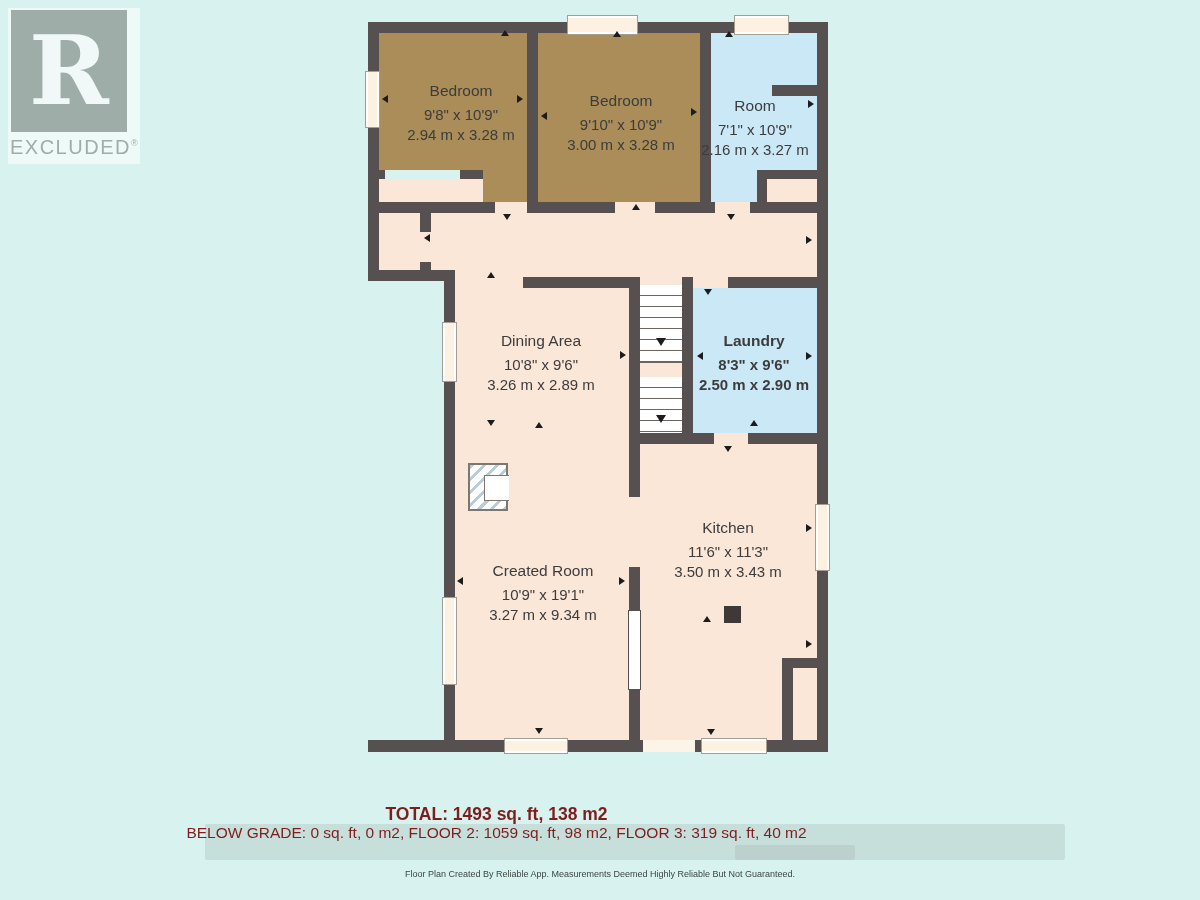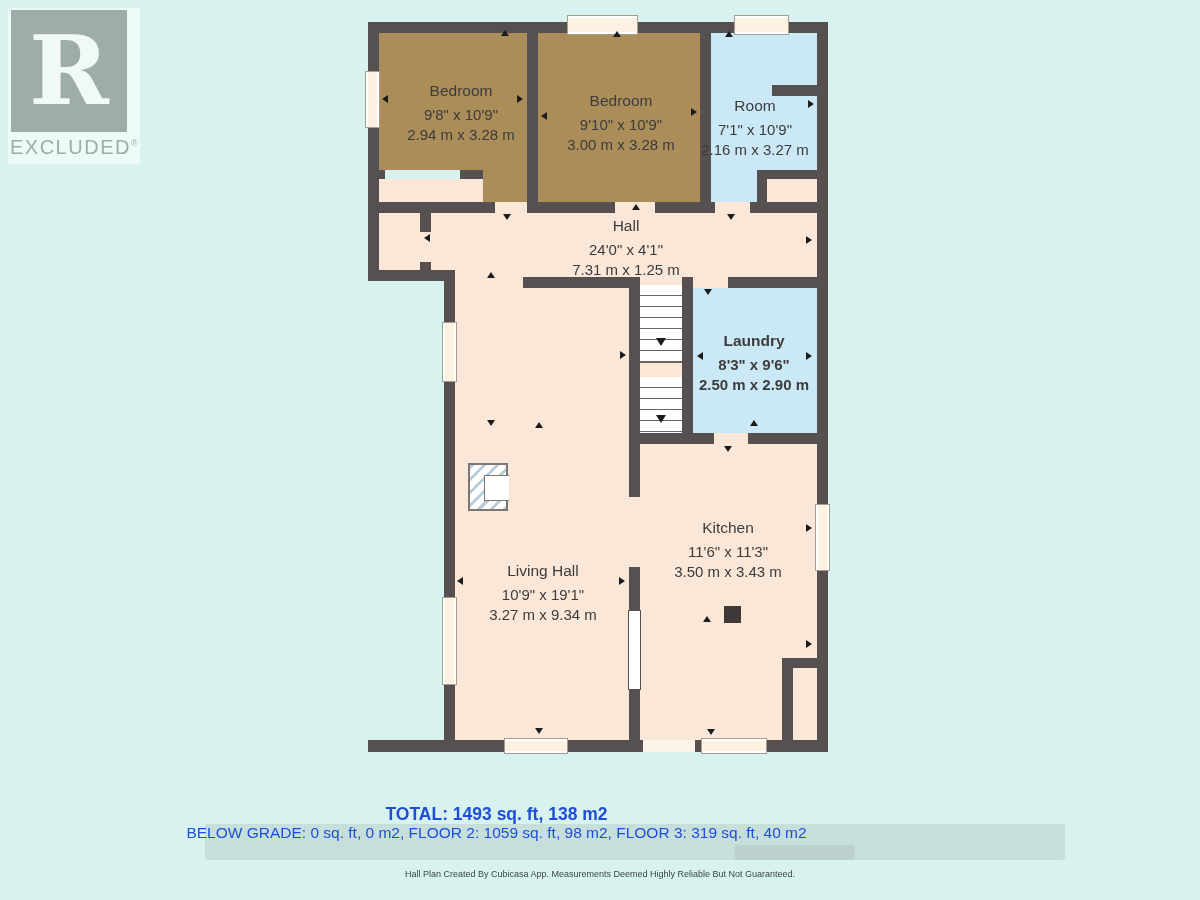--- a/index.html
+++ b/index.html
@@ -39,21 +39,21 @@
   .fireplace-notch{position:absolute;background:#ffffff;border:1px solid #7d7772;border-right:none;}
   
   .logo-box{position:absolute;left:8px;top:8px;width:132px;height:156px;background:rgba(255,255,255,0.62);opacity:0.92;}
   .logo-block{position:absolute;left:3px;top:2px;width:116px;height:122px;background:#9aa8a3;
       display:flex;align-items:center;justify-content:center;}
   .logo-r{font-family:"DejaVu Serif","Liberation Serif",serif;font-weight:bold;font-size:96px;color:#f3faf8;line-height:1;}
   .logo-word{position:absolute;left:2px;top:128px;width:128px;text-align:left;color:#9aa8a3;
       font-size:20px;letter-spacing:1.5px;}
   .logo-word sup{font-size:9px;letter-spacing:0;}
   
-  .summary{position:absolute;left:0;top:804px;width:993px;text-align:center;color:#1d4ed8;z-index:7;}
+  .summary{position:absolute;left:0;top:804px;width:993px;text-align:center;color:#7f1d1d;z-index:7;}
   .sum-total{font-size:17.5px;font-weight:bold;line-height:20px;}
   .sum-line{font-size:15.5px;line-height:17.5px;}
   .disclaimer{position:absolute;left:0;top:869px;width:1200px;text-align:center;font-size:9px;color:#3c4643;z-index:7;}
   .wm-band{position:absolute;background:rgba(165,180,176,0.32);z-index:5;border-radius:2px;}
 </style>
 </head>
 <body>
 
 <div class="logo-box">
   <div class="logo-block">
@@ -170,42 +170,42 @@
   <div class="room-label" style="left:541px;top:91px;width:160px;">
     <div class="rname">Bedroom</div>
     <div class="rdim">9'10" x 10'9"</div>
     <div class="rdim">3.00 m x 3.28 m</div>
   </div>
   <div class="room-label" style="left:675px;top:96px;width:160px;">
     <div class="rname">Room</div>
     <div class="rdim">7'1" x 10'9"</div>
     <div class="rdim">2.16 m x 3.27 m</div>
   </div>
-  <div class="room-label" style="left:526px;top:216px;width:200px;">
-    <div class="rname">Hall</div>
-    <div class="rdim">24'0" x 4'1"</div>
-    <div class="rdim">7.31 m x 1.25 m</div>
+  <div class="room-label" style="left:451px;top:331px;width:180px;">
+    <div class="rname">Dining Area</div>
+    <div class="rdim">10'8" x 9'6"</div>
+    <div class="rdim">3.26 m x 2.89 m</div>
   </div>
   <div class="room-label" style="left:664px;top:331px;width:180px;font-weight:bold;">
     <div class="rname">Laundry</div>
     <div class="rdim">8'3" x 9'6"</div>
     <div class="rdim">2.50 m x 2.90 m</div>
   </div>
   <div class="room-label" style="left:638px;top:518px;width:180px;">
     <div class="rname">Kitchen</div>
     <div class="rdim">11'6" x 11'3"</div>
     <div class="rdim">3.50 m x 3.43 m</div>
   </div>
   <div class="room-label" style="left:453px;top:561px;width:180px;">
-    <div class="rname">Living Hall</div>
+    <div class="rname">Created Room</div>
     <div class="rdim">10'9" x 19'1"</div>
     <div class="rdim">3.27 m x 9.34 m</div>
   </div>
 </div>
 
 <div class="wm-band" style="left:205px;top:824px;width:860px;height:36px;"></div>
 <div class="wm-band" style="left:735px;top:845px;width:120px;height:15px;"></div>
 
 <div class="summary">
   <div class="sum-total">TOTAL: 1493 sq. ft, 138 m2</div>
   <div class="sum-line">BELOW GRADE: 0 sq. ft, 0 m2, FLOOR 2: 1059 sq. ft, 98 m2, FLOOR 3: 319 sq. ft, 40 m2</div>
 </div>
-<div class="disclaimer">Hall Plan Created By Cubicasa App. Measurements Deemed Highly Reliable But Not Guaranteed.</div>
+<div class="disclaimer">Floor Plan Created By Reliable App. Measurements Deemed Highly Reliable But Not Guaranteed.</div>
 
 </body></html>

